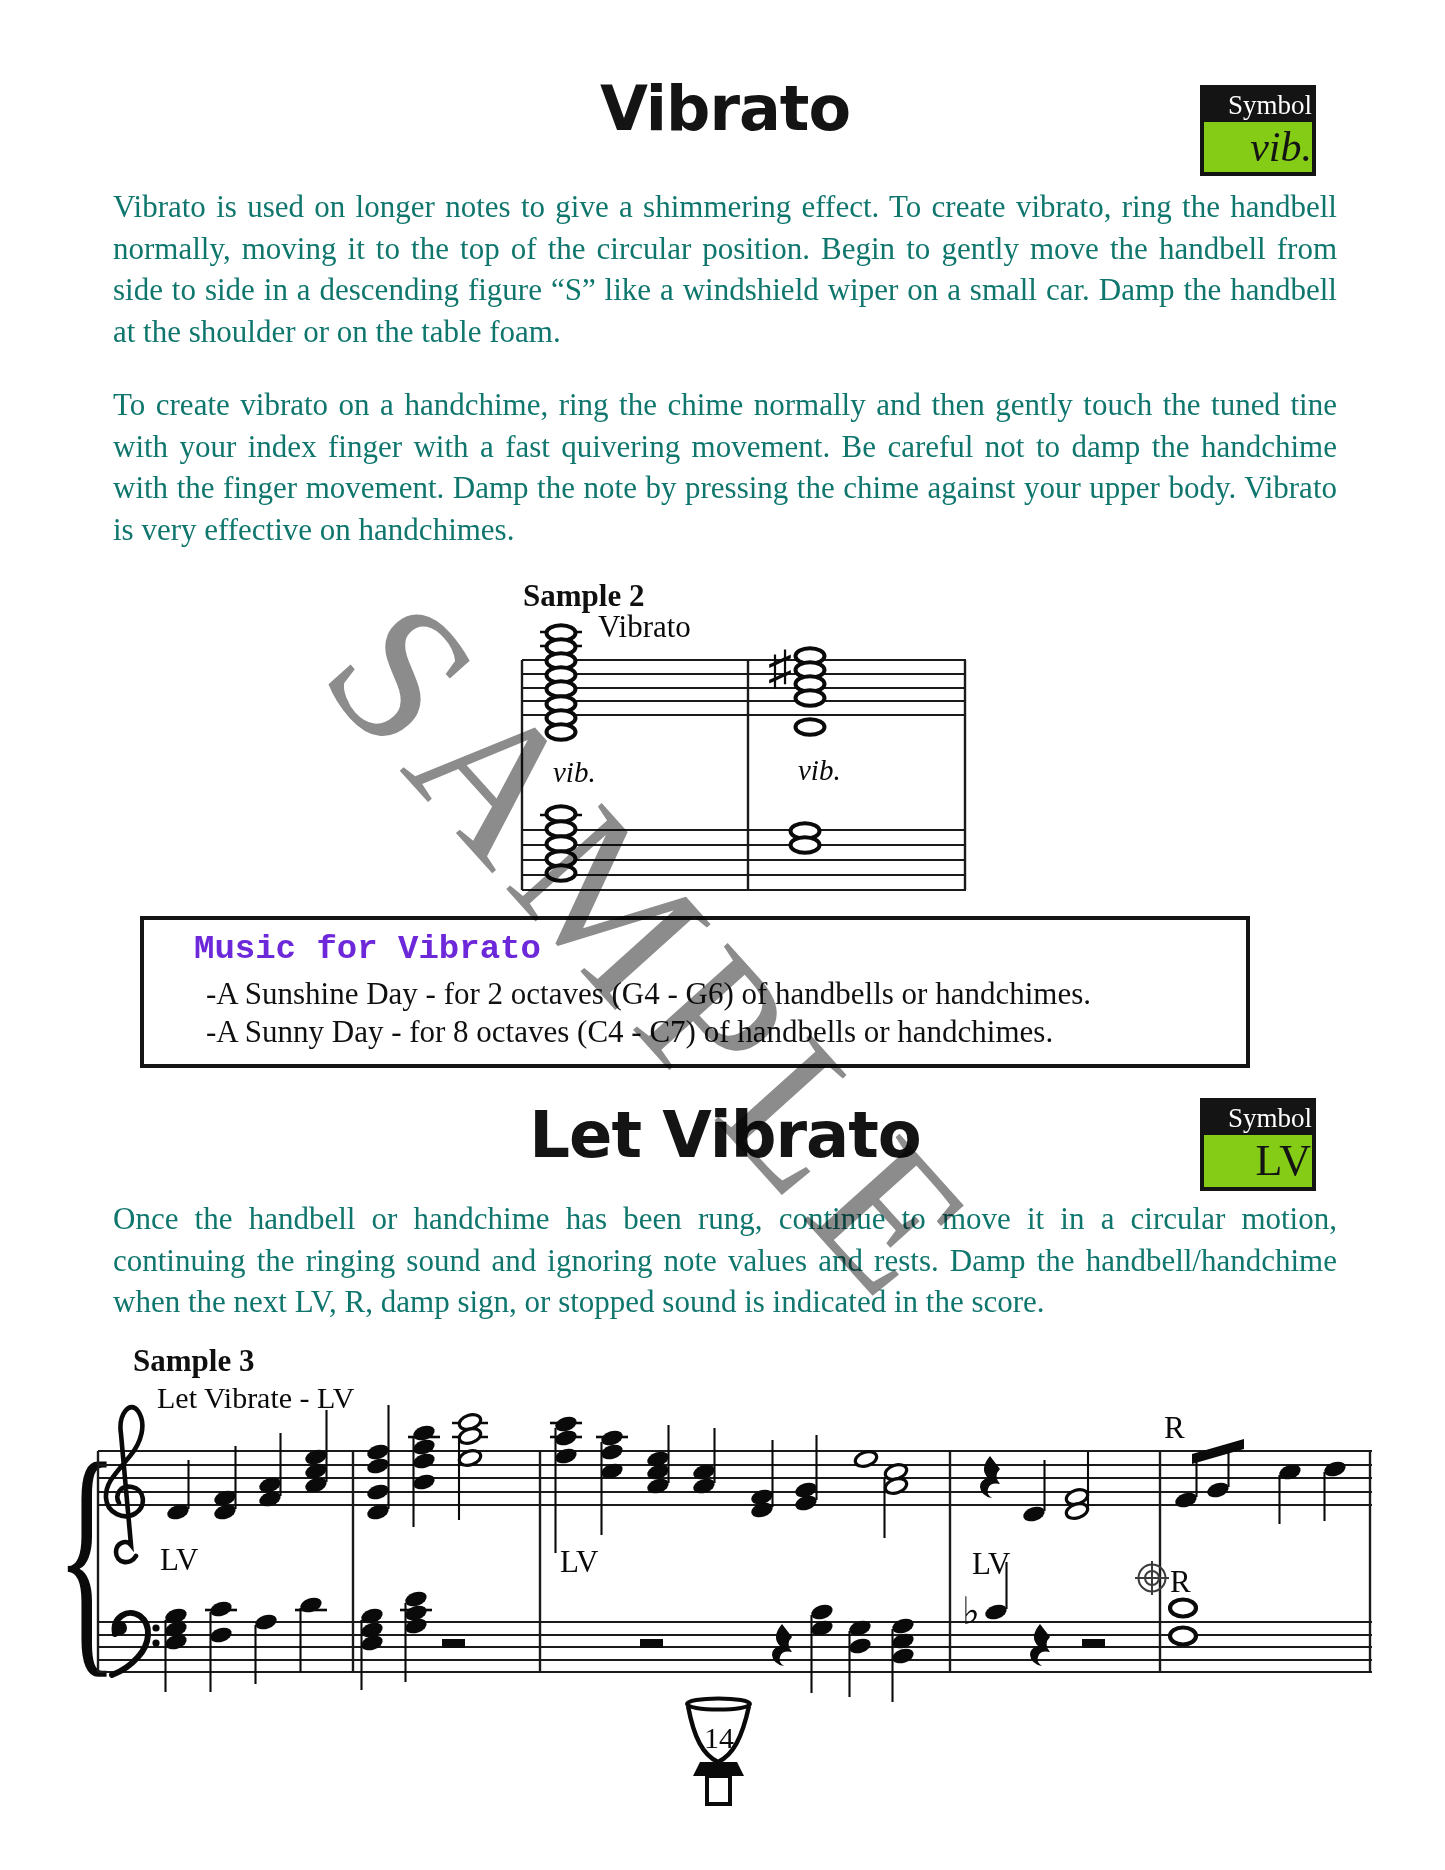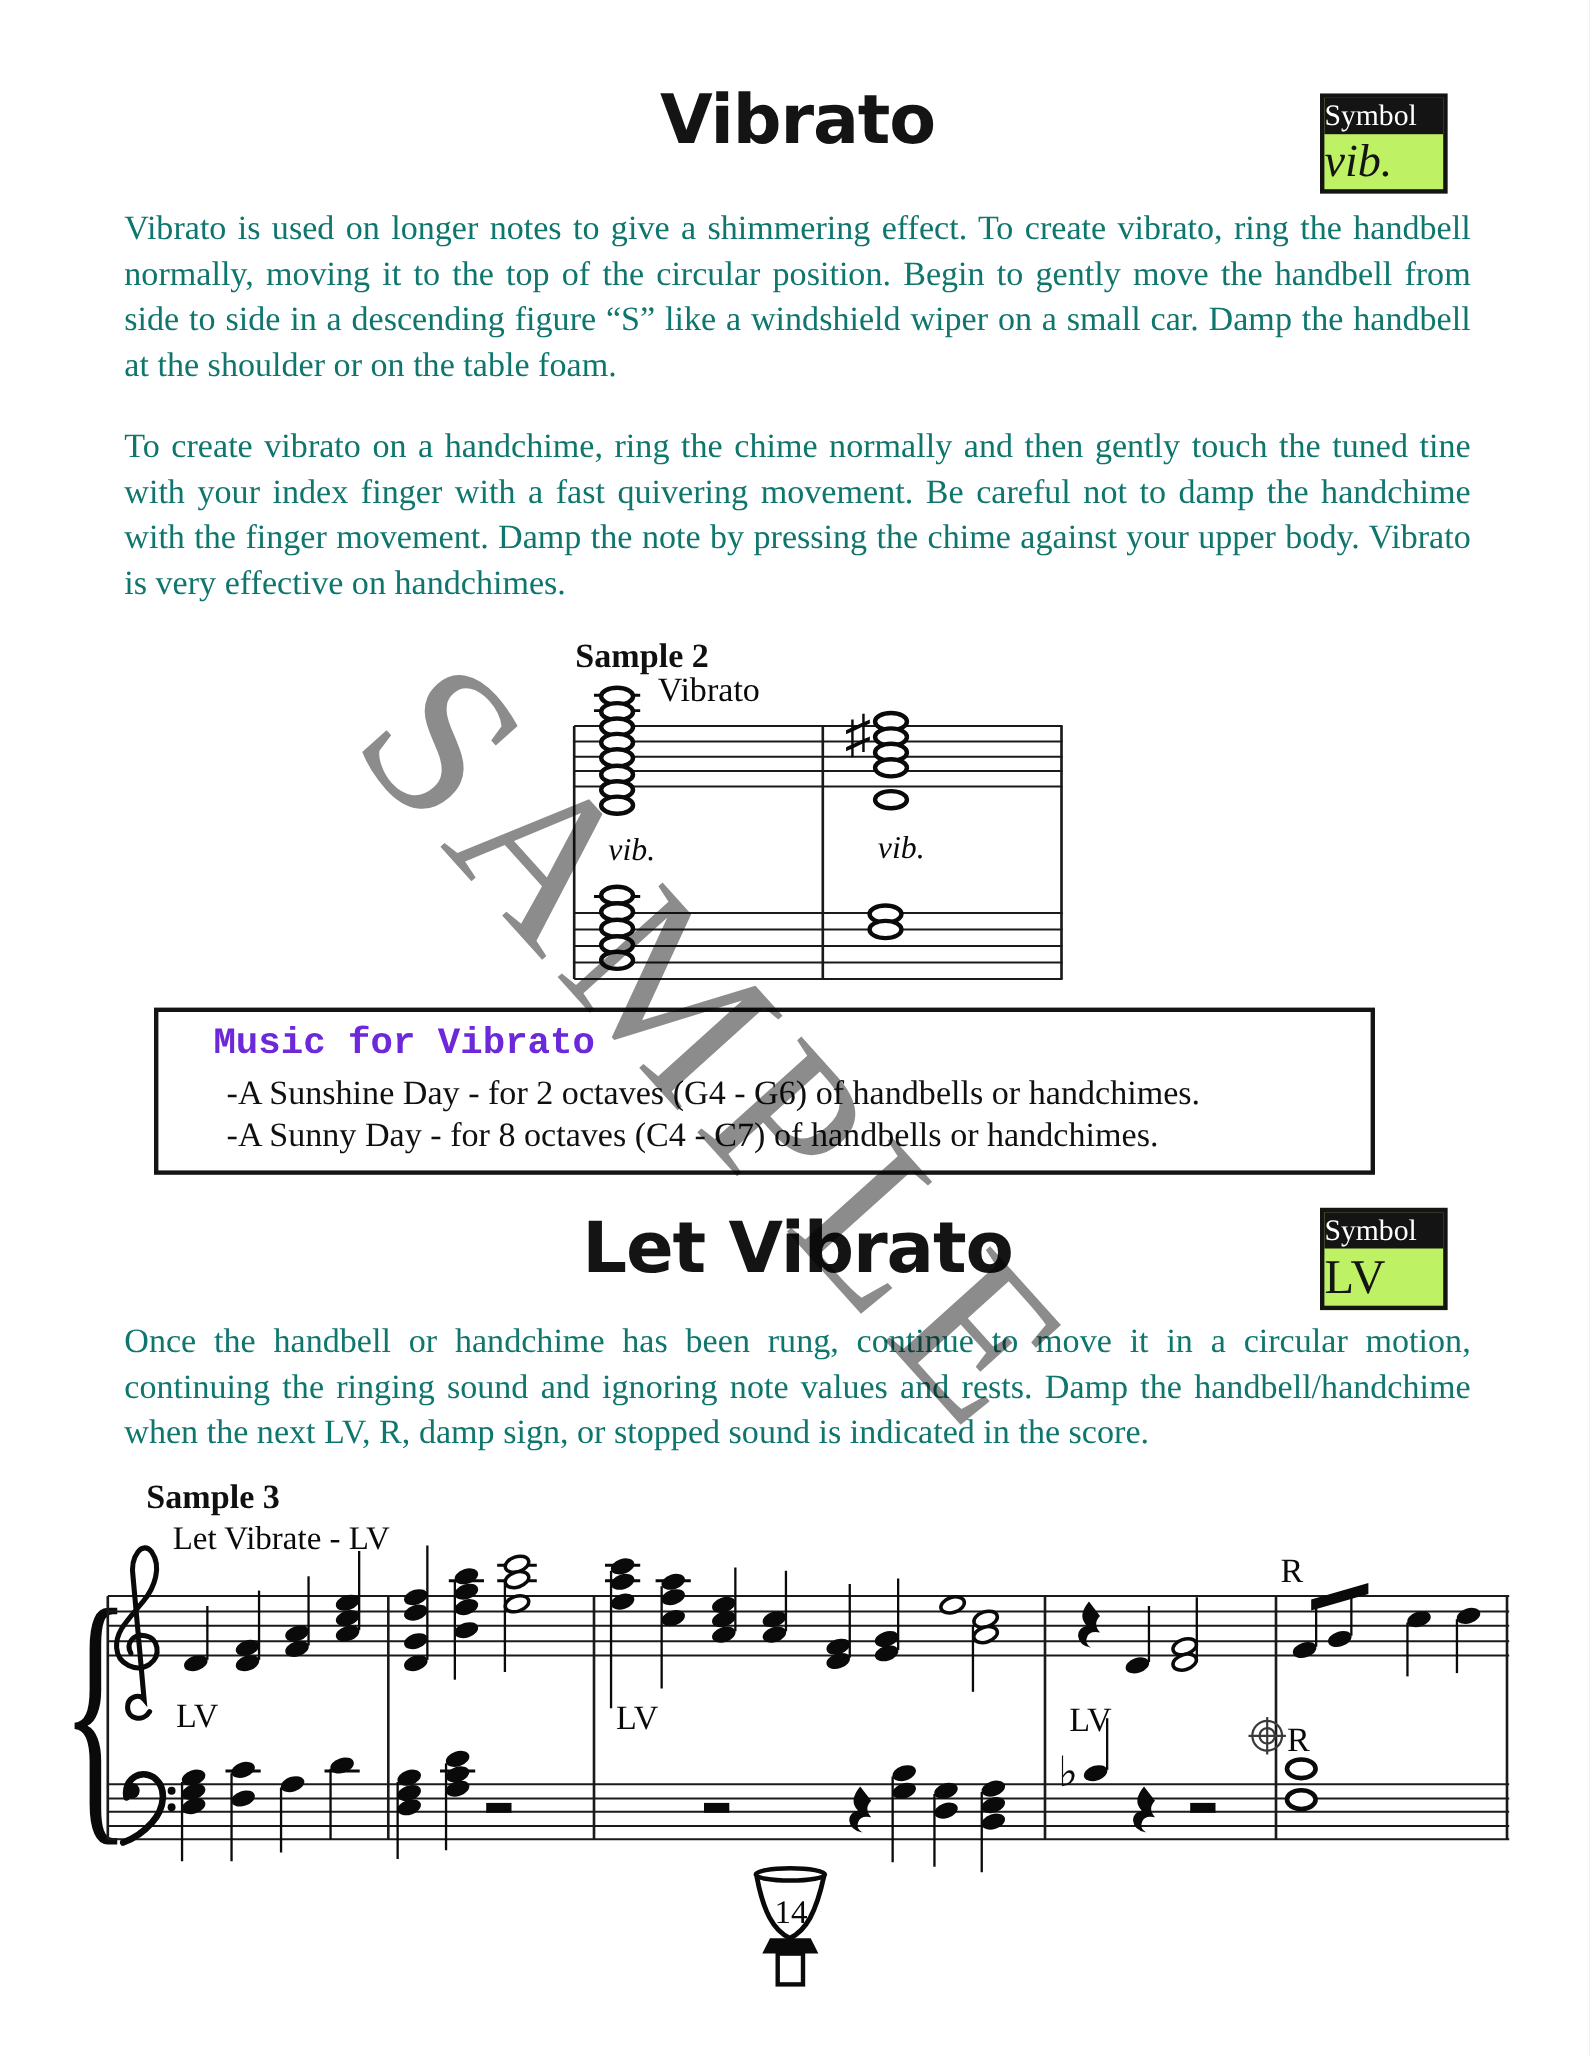--- a/index.html
+++ b/index.html
@@ -10,22 +10,22 @@
   }
   .content{position:absolute;inset:0;z-index:2;padding-left:44px;}
   .big-title{
     position:absolute;left:113px;width:1224px;text-align:center;
     font-family:"DejaVu Sans",sans-serif;font-weight:bold;
     letter-spacing:-1px;color:#141414;
   }
   .title-vibrato{top:72px;font-size:62px;}
   .title-letvibrate{top:1098px;font-size:64px;}
   .symbol-box{
-    position:absolute;width:108px;border:4px solid #141414;background:#bef264;
-    text-align:left;
+    position:absolute;width:108px;border:4px solid #141414;background:#84cc16;
+    text-align:right;
   }
   .symbol-box .sb-header{
     background:#141414;color:#fff;font-family:"Liberation Serif",serif;
     font-size:27px;line-height:33px;height:33px;
   }
   .symbol-box .sb-value{
     color:#141414;font-family:"Liberation Serif",serif;
   }
   .sb-vib{left:1200px;top:85px;}
   .sb-vib .sb-value{font-size:42px;font-style:italic;line-height:50px;height:50px;}

